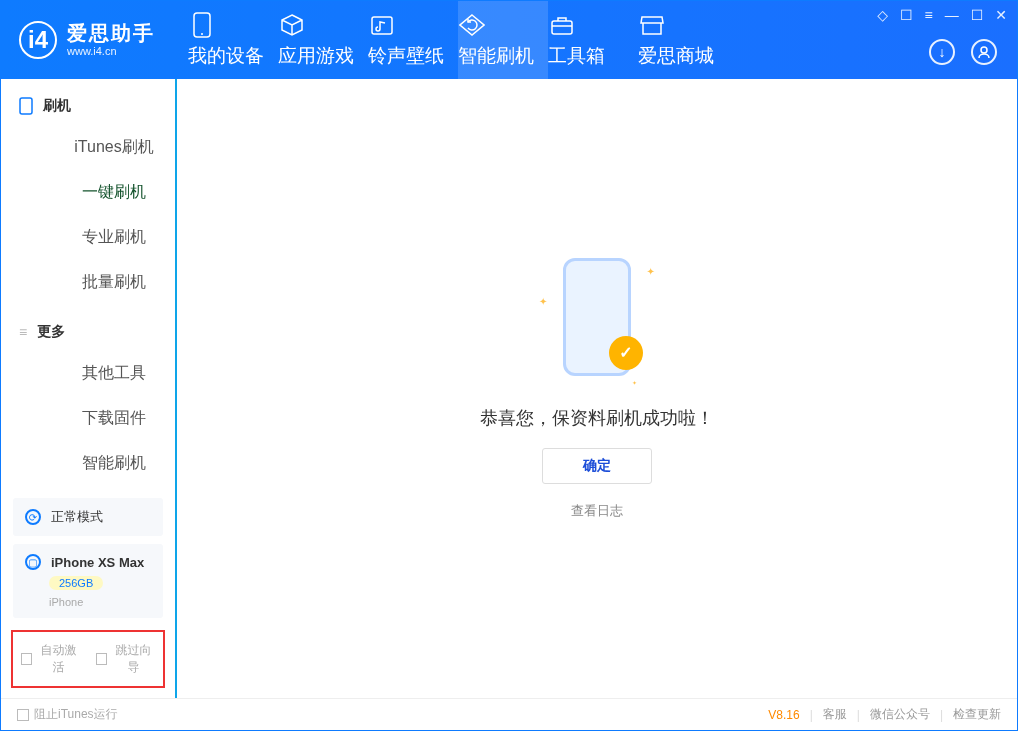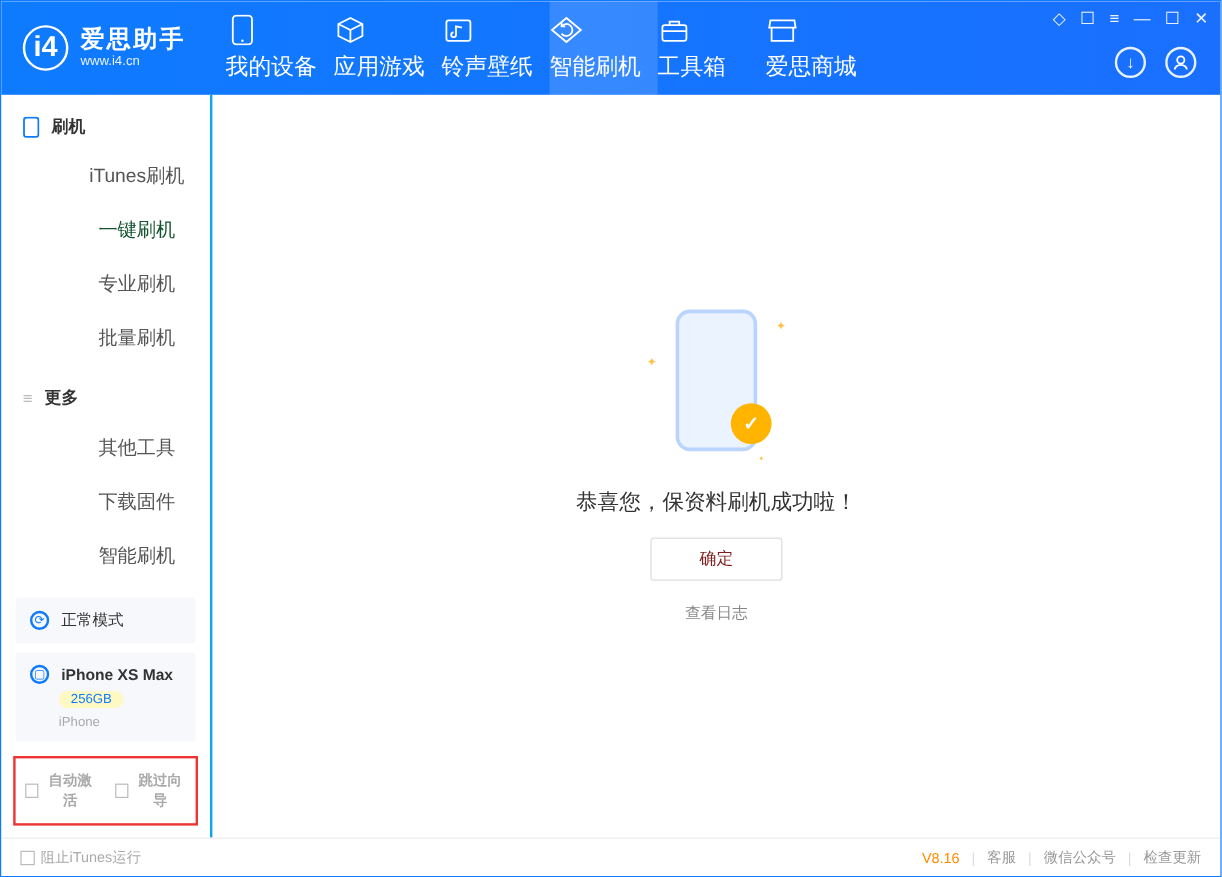--- a/index.html
+++ b/index.html
@@ -31,31 +31,31 @@
 .side-item.active { color: #14532d; }
 
 .device-panel { margin-top: auto; }
 .device-box { margin: 8px 12px; padding: 10px 12px; background: #f6f8fb; border-radius: 3px; display: flex; align-items: center; gap: 10px; font-size: 13px; color: #333; }
 .device-box.dev { flex-direction: column; align-items: flex-start; gap: 6px; }
 .dev-row { display: flex; align-items: center; gap: 10px; }
 .dev-icon { width: 16px; height: 16px; border: 2px solid #0e7bff; border-radius: 50%; display: inline-flex; align-items: center; justify-content: center; color: #0e7bff; font-size: 10px; }
 .badge { background: #fef9c3; color: #0e7bff; border-radius: 10px; padding: 1px 10px; font-size: 11px; margin-left: 24px; }
 .dev-type { color: #aaa; font-size: 11px; margin-left: 24px; }
 
-.checks-box { margin: 12px 10px 10px; padding: 10px 8px; border: 2px solid #e33; display: flex; gap: 16px; align-items: center; font-weight: bold; }
+.checks-box { margin: 12px 10px 10px; padding: 10px 8px; border: 2px solid #e33; display: flex; gap: 16px; align-items: center; }
 .chk { display: flex; align-items: center; gap: 5px; font-size: 12px; color: #aaa; cursor: pointer; }
 .chk-box { width: 12px; height: 12px; border: 1px solid #bbb; }
 
 .main { flex: 1; display: flex; flex-direction: column; align-items: center; justify-content: center; gap: 18px; }
 .success-ill { position: relative; width: 120px; height: 130px; }
 .phone { width: 68px; height: 118px; border: 3px solid #b8d4ff; border-radius: 12px; background: #eaf3ff; margin: 0 auto; position: relative; }
 .check-badge { position: absolute; right: 14px; bottom: 18px; width: 34px; height: 34px; background: #ffb400; border-radius: 50%; display: flex; align-items: center; justify-content: center; color: #fff; font-weight: bold; }
 .sparkle { position: absolute; color: #ffc24d; font-size: 10px; }
 .success-text { font-size: 18px; color: #333; }
-.ok-btn { padding: 8px 40px; border: 1px solid #ddd; background: #fff; border-radius: 3px; cursor: pointer; font-size: 14px; color: #7f1d1d; }
+.ok-btn { padding: 8px 40px; border: 1px solid #ddd; background: #fff; border-radius: 3px; cursor: pointer; font-size: 14px; color: #1d4ed8; font-weight: bold; }
 .log-link { color: #888; font-size: 13px; cursor: pointer; }
 
 .footer { height: 32px; border-top: 1px solid #eee; display: flex; align-items: center; padding: 0 16px; font-size: 12px; color: #999; }
 .footer-right { margin-left: auto; display: flex; gap: 10px; align-items: center; }
 .f-link { color: #999; cursor: pointer; }
 .f-sep { color: #ddd; }
 .ver { color: #ff8a00; }
 </style>
 </head>
 <body>

